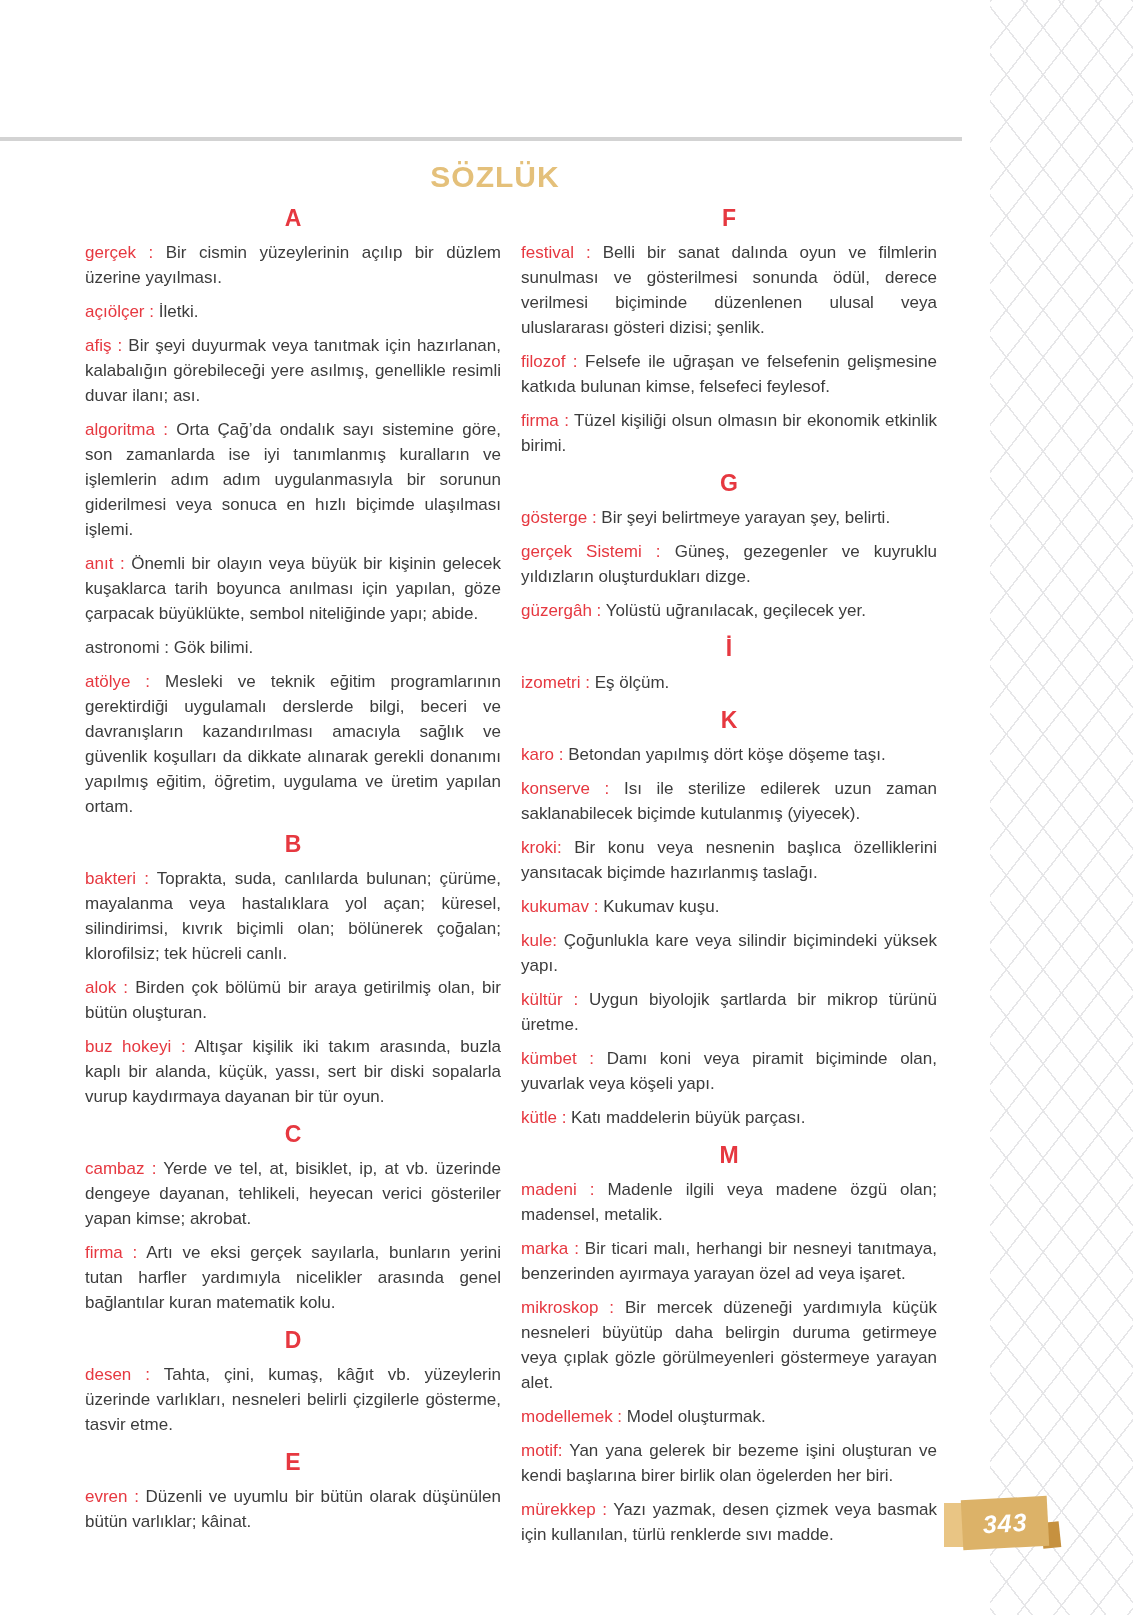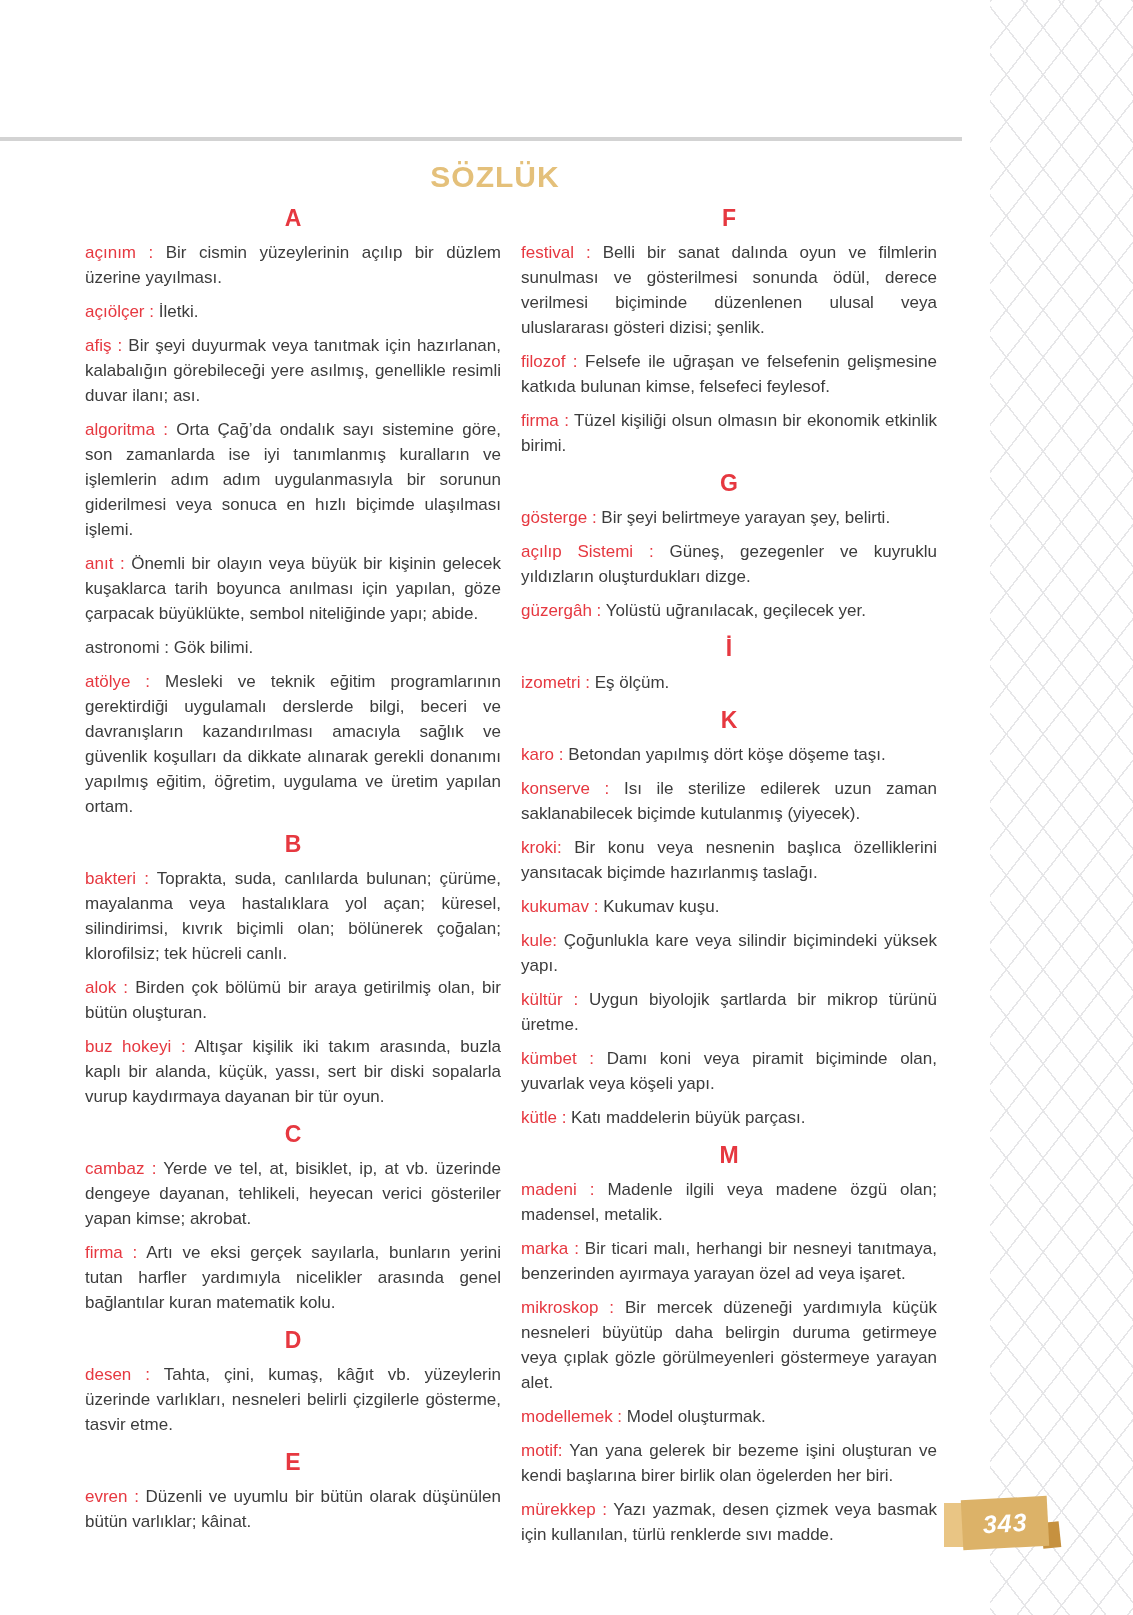--- a/index.html
+++ b/index.html
@@ -100,21 +100,21 @@
   <div class="pattern-strip"></div>
 
   <div class="top-rule"></div>
 
   <div class="page-title">SÖZLÜK</div>
 
   <div class="columns">
     <div class="col" id="col-left">
         <div class="section">
           <div class="section-letter">A</div>
-          <p class="entry"><span class="term">açınım : </span><span class="def">Bir cismin yüzeylerinin açılıp bir düzlem üzerine yayılması.</span></p>
+          <p class="entry"><span class="term">gerçek : </span><span class="def">Bir cismin yüzeylerinin açılıp bir düzlem üzerine yayılması.</span></p>
           <p class="entry"><span class="term">açıölçer : </span><span class="def">İletki.</span></p>
           <p class="entry"><span class="term">afiş : </span><span class="def">Bir şeyi duyurmak veya tanıtmak için hazırlanan, kalabalığın görebileceği yere asılmış, genellikle resimli duvar ilanı; ası.</span></p>
           <p class="entry"><span class="term">algoritma : </span><span class="def">Orta Çağ’da ondalık sayı sistemine göre, son zamanlarda ise iyi tanımlanmış kuralların ve işlemlerin adım adım uygulanmasıyla bir sorunun giderilmesi veya sonuca en hızlı biçimde ulaşılması işlemi.</span></p>
           <p class="entry"><span class="term">anıt : </span><span class="def">Önemli bir olayın veya büyük bir kişinin gelecek kuşaklarca tarih boyunca anılması için yapılan, göze çarpacak büyüklükte, sembol niteliğinde yapı; abide.</span></p>
           <p class="entry"><span class="term plain">astronomi : </span><span class="def">Gök bilimi.</span></p>
           <p class="entry"><span class="term">atölye : </span><span class="def">Mesleki ve teknik eğitim programlarının gerektirdiği uygulamalı derslerde bilgi, beceri ve davranışların kazandırılması amacıyla sağlık ve güvenlik koşulları da dikkate alınarak gerekli donanımı yapılmış eğitim, öğretim, uygulama ve üretim yapılan ortam.</span></p>
         </div>
         <div class="section">
           <div class="section-letter">B</div>
           <p class="entry"><span class="term">bakteri : </span><span class="def">Toprakta, suda, canlılarda bulunan; çürüme, mayalanma veya hastalıklara yol açan; küresel, silindirimsi, kıvrık biçimli olan; bölünerek çoğalan; klorofilsiz; tek hücreli canlı.</span></p>
@@ -138,21 +138,21 @@
     <div class="col" id="col-right">
         <div class="section">
           <div class="section-letter">F</div>
           <p class="entry"><span class="term">festival : </span><span class="def">Belli bir sanat dalında oyun ve filmlerin sunulması ve gösterilmesi sonunda ödül, derece verilmesi biçiminde düzenlenen ulusal veya uluslararası gösteri dizisi; şenlik.</span></p>
           <p class="entry"><span class="term">filozof : </span><span class="def">Felsefe ile uğraşan ve felsefenin gelişmesine katkıda bulunan kimse, felsefeci feylesof.</span></p>
           <p class="entry"><span class="term">firma : </span><span class="def">Tüzel kişiliği olsun olmasın bir ekonomik etkinlik birimi.</span></p>
         </div>
         <div class="section">
           <div class="section-letter">G</div>
           <p class="entry"><span class="term">gösterge : </span><span class="def">Bir şeyi belirtmeye yarayan şey, belirti.</span></p>
-          <p class="entry"><span class="term">açılıp Sistemi : </span><span class="def">Güneş, gezegenler ve kuyruklu yıldızların oluşturdukları dizge.</span></p>
+          <p class="entry"><span class="term">gerçek Sistemi : </span><span class="def">Güneş, gezegenler ve kuyruklu yıldızların oluşturdukları dizge.</span></p>
           <p class="entry"><span class="term">güzergâh : </span><span class="def">Yolüstü uğranılacak, geçilecek yer.</span></p>
         </div>
         <div class="section">
           <div class="section-letter">İ</div>
           <p class="entry"><span class="term">izometri : </span><span class="def">Eş ölçüm.</span></p>
         </div>
         <div class="section">
           <div class="section-letter">K</div>
           <p class="entry"><span class="term">karo : </span><span class="def">Betondan yapılmış dört köşe döşeme taşı.</span></p>
           <p class="entry"><span class="term">konserve : </span><span class="def">Isı ile sterilize edilerek uzun zaman saklanabilecek biçimde kutulanmış (yiyecek).</span></p>

